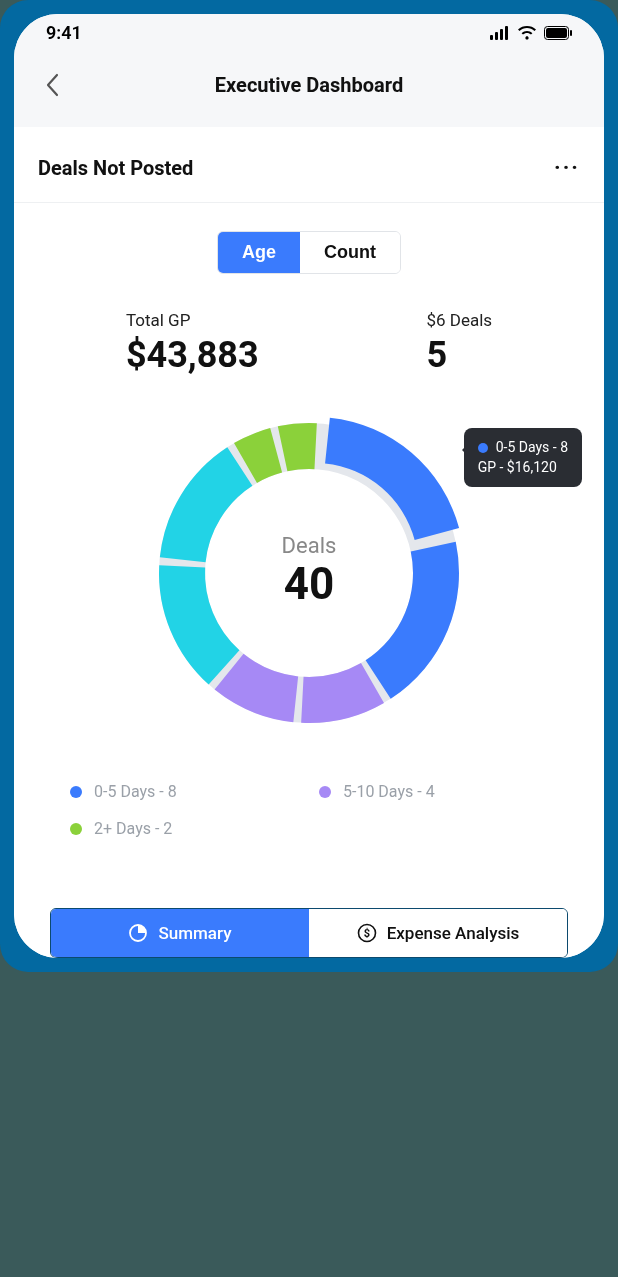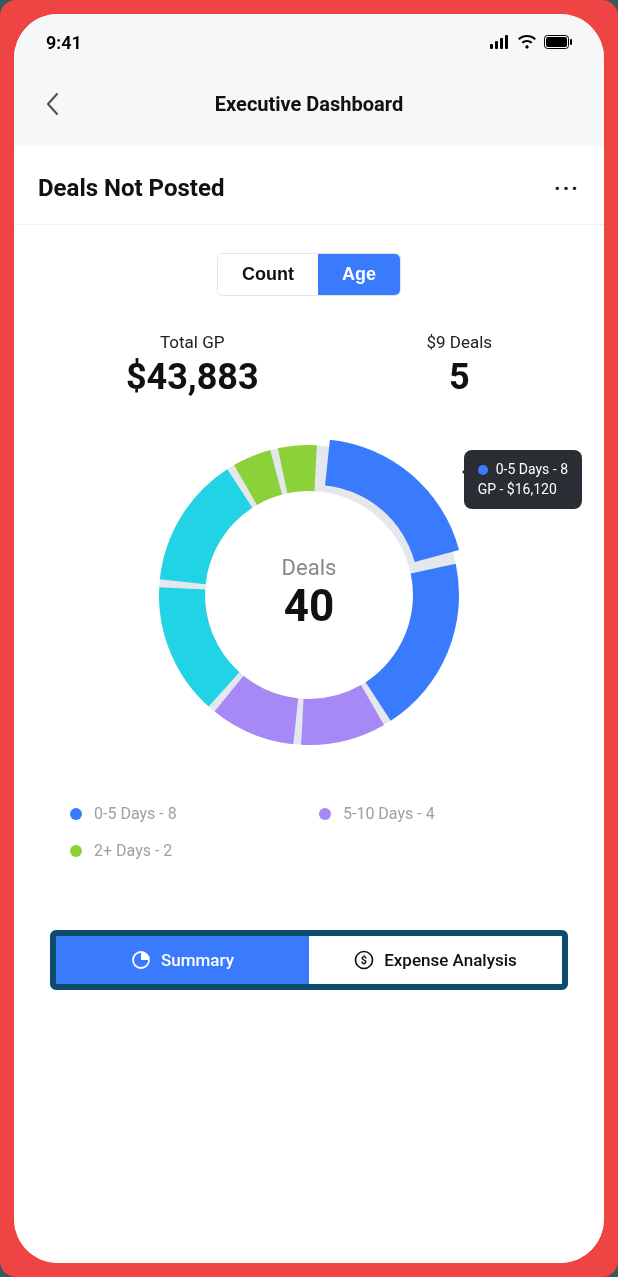--- a/index.html
+++ b/index.html
@@ -7,23 +7,23 @@
     font-family: -apple-system, BlinkMacSystemFont, "Segoe UI", Roboto, Helvetica, Arial, sans-serif;
     background: #3a5a5a;
     display: flex;
     justify-content: center;
     padding: 0;
     width: 618px;
     height: 1277px;
   }
   .phone {
     width: 618px;
-    height: 1277px;
-    background: #ef4444;
-    border-radius: 16px;
+    height: 972px;
+    background: #0369a1;
+    border-radius: 28px;
     padding: 14px;
     position: relative;
   }
   .screen {
     width: 100%;
     height: 100%;
     background: #fff;
     border-radius: 44px;
     overflow: hidden;
     display: flex;
@@ -68,21 +68,21 @@
     flex-direction: column;
   }
   .section-head {
     display: flex;
     align-items: center;
     justify-content: space-between;
     padding: 28px 24px 22px;
     border-bottom: 1px solid #eef0f2;
   }
   .section-title {
-    font-size: 24px;
+    font-size: 20px;
     font-weight: 700;
     color: #111;
   }
   .dots { font-size: 22px; font-weight: 700; letter-spacing: 2px; color: #111; }
   .seg-wrap {
     display: flex;
     justify-content: center;
     padding: 28px 0 8px;
   }
   .seg {
@@ -100,21 +100,20 @@
     border: none;
   }
   .seg-btn.active {
     background: #3a7bfd;
     color: #fff;
   }
   .metrics {
     display: flex;
     justify-content: space-around;
     padding: 28px 40px 18px;
-    text-align: center;
     gap: 24px;
   }
   .metric-label {
     font-size: 17px;
     color: #222;
     margin-bottom: 4px;
   }
   .metric-value {
     font-size: 36px;
     font-weight: 700;
@@ -175,21 +174,21 @@
     gap: 12px;
     font-size: 16px;
     color: #9aa0a8;
   }
   .legend-dot {
     width: 12px; height: 12px; border-radius: 50%;
   }
   .bottom-tabs {
     display: flex;
     margin: 60px 36px 0;
-    border: 6px solid #0c4a6e;
+    border: 1px solid #0c4a6e;
     border-radius: 6px;
     overflow: hidden;
   }
   .bottom-tab {
     flex: 1;
     display: flex;
     align-items: center;
     justify-content: center;
     gap: 10px;
     padding: 14px 10px;
@@ -241,32 +240,32 @@
 
     <div class="content">
 
       <div class="section-head">
         <div class="section-title">Deals Not Posted</div>
         <div class="dots">···</div>
       </div>
 
       <div class="seg-wrap">
         <div class="seg">
+          <button class="seg-btn active">Age</button>
           <button class="seg-btn">Count</button>
-          <button class="seg-btn active">Age</button>
         </div>
       </div>
 
       <div class="metrics">
         <div>
           <div class="metric-label">Total GP</div>
           <div class="metric-value">$43,883</div>
         </div>
         <div>
-          <div class="metric-label">$9 Deals</div>
+          <div class="metric-label">$6 Deals</div>
           <div class="metric-value">5</div>
         </div>
       </div>
 
       <div class="chart-wrap">
         <svg id="donut-svg" width="330" height="330" viewBox="0 0 330 330">
             <circle cx="165" cy="165" r="127" fill="none" stroke="#e4e7ec" stroke-width="46"></circle>
             <path d="M 185.87485387678947 9.738467969958748 A 150 150 0 0 1 315.08445833000167 120.09389550982164 L 270.6518703207046 131.9995715845376 A 104 104 0 0 0 181.0665445664774 55.48647515689932 Z" fill="#3a7bfd"></path>
             <path d="M 311.7221401100709 133.8132463773361 A 150 150 0 0 1 246.6958552522541 290.8005851918136 L 221.64245964156282 252.2217390663241 A 104 104 0 0 0 266.7273504763158 143.37718415495303 Z" fill="#3a7bfd"></path>
             <path d="M 240 294.9038105676658 A 150 150 0 0 1 157.14960656355845 314.79443021318605 L 159.55706055073387 268.8574716144757 A 104 104 0 0 0 217 255.0666419935816 Z" fill="#a689f5"></path>

